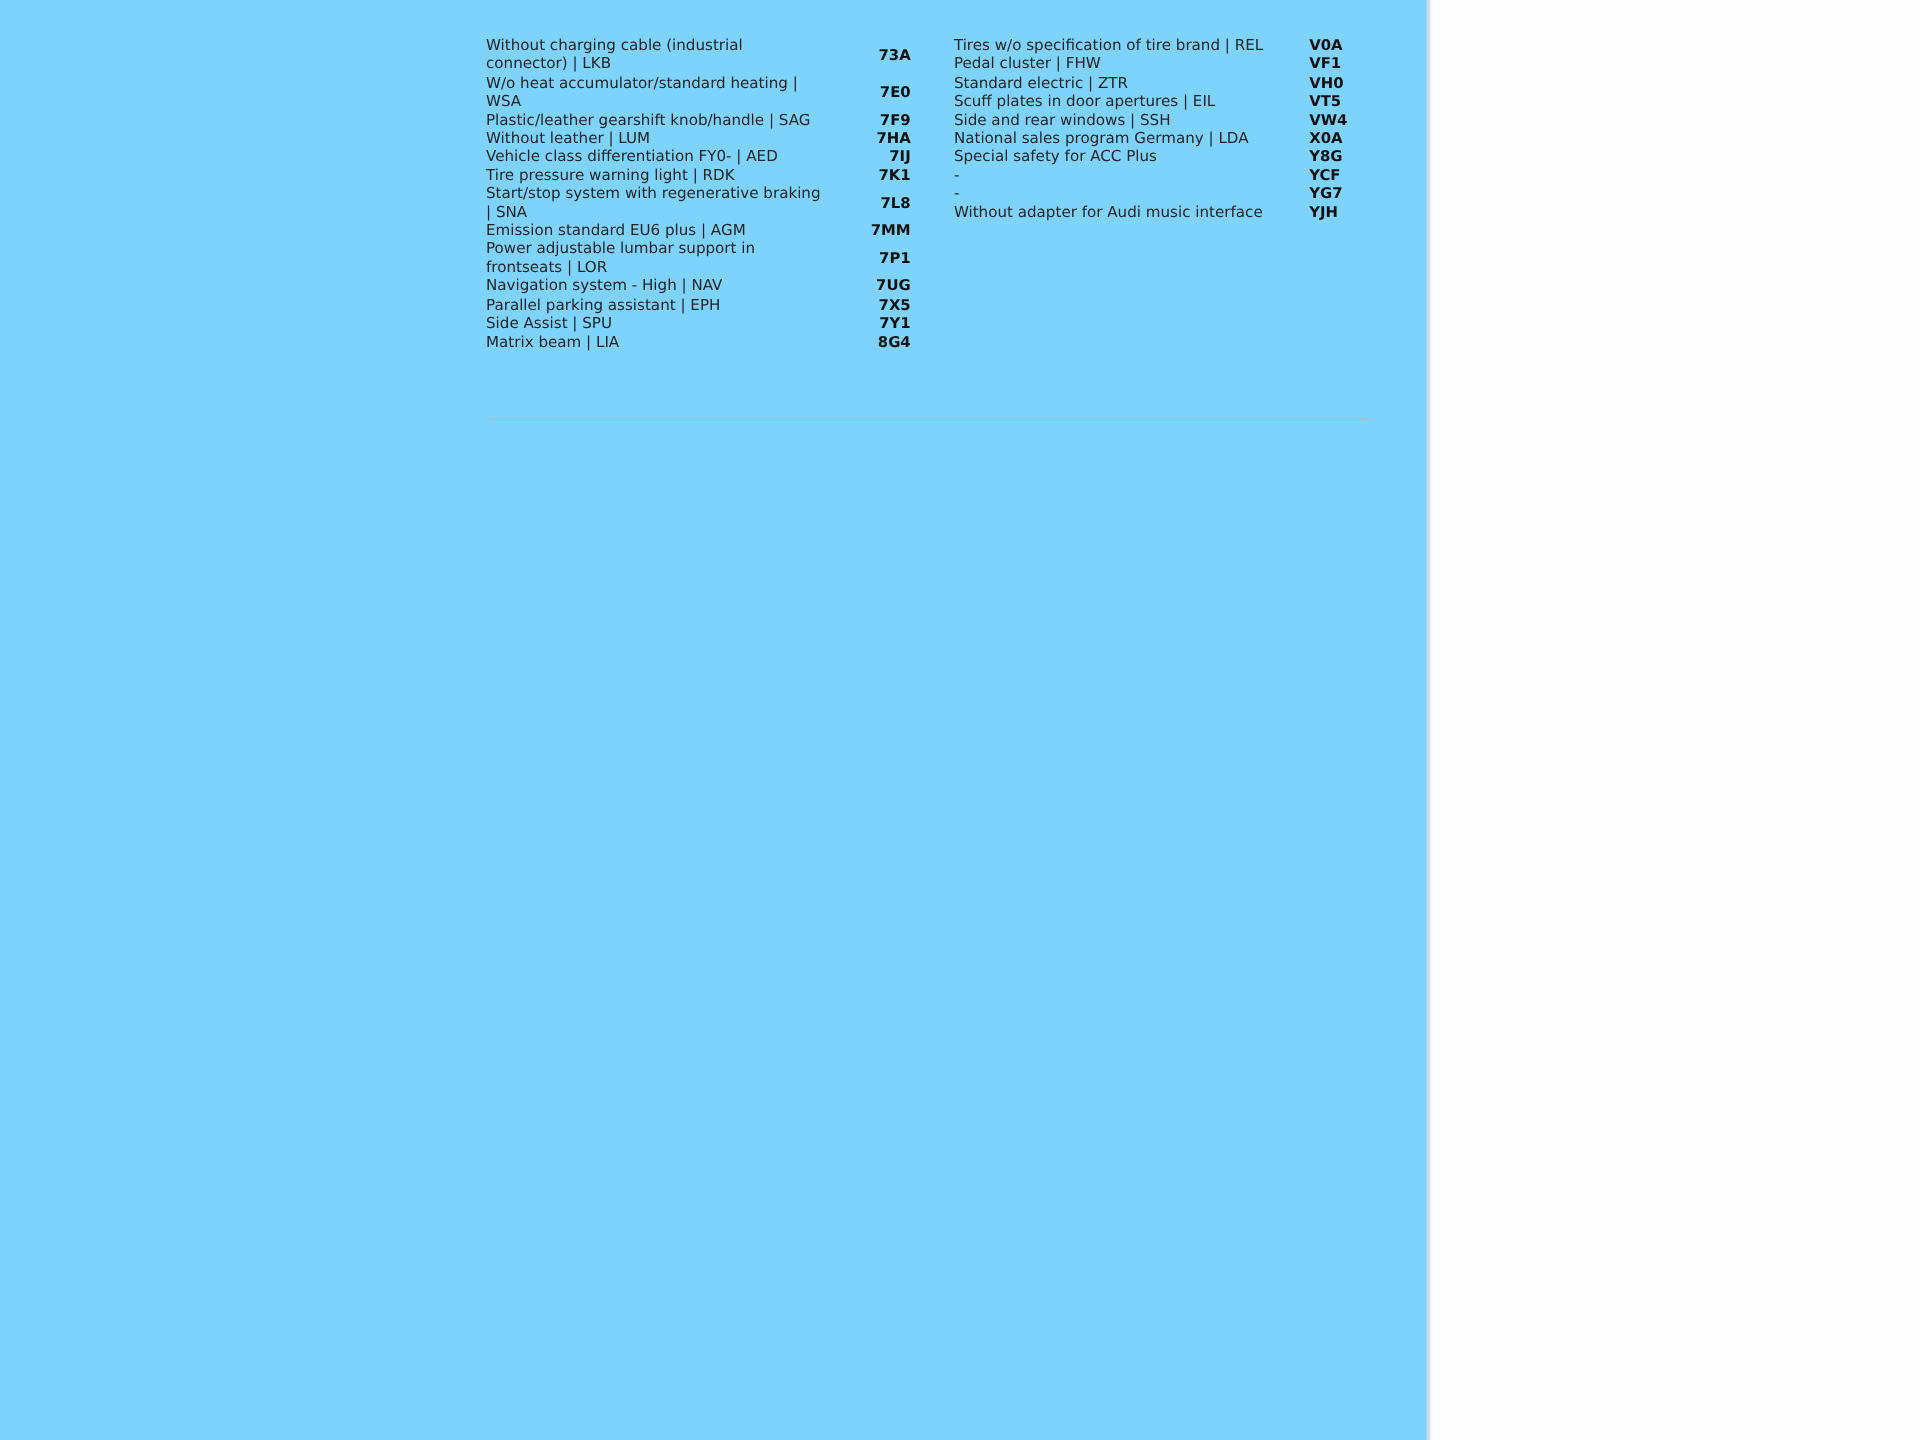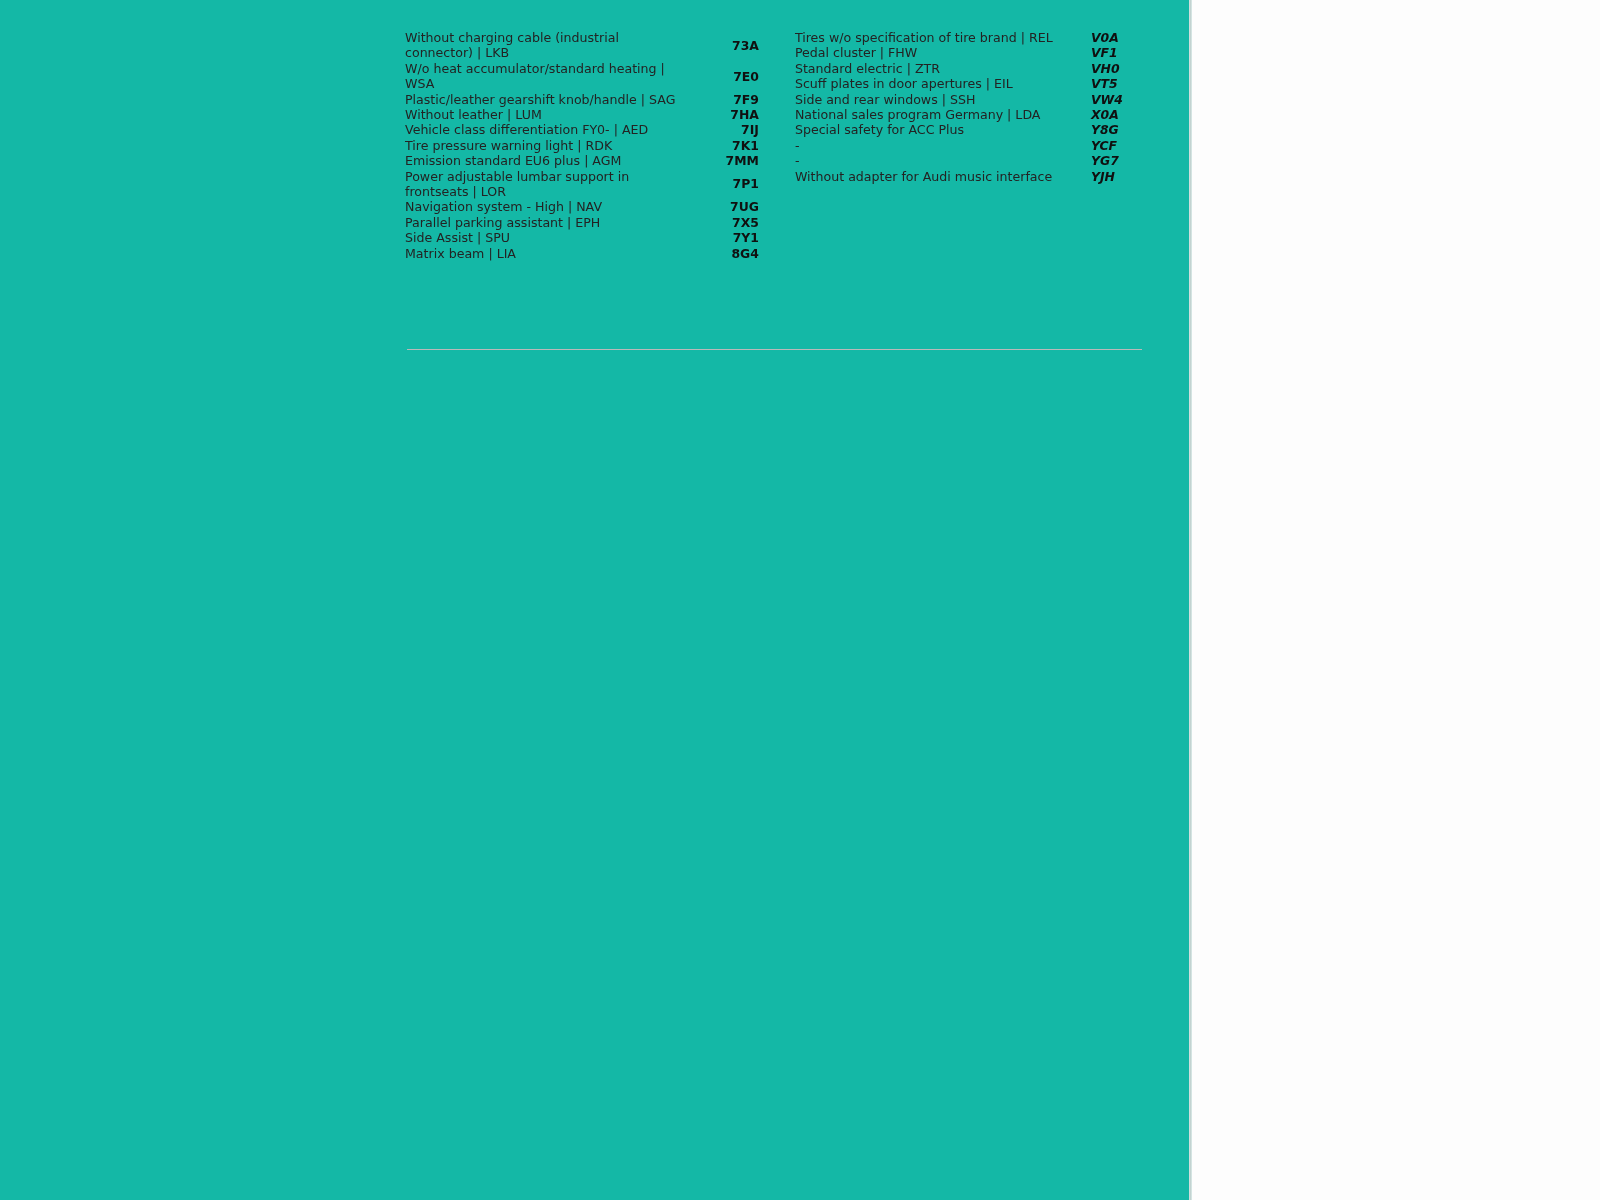--- a/index.html
+++ b/index.html
@@ -11,21 +11,21 @@
     overflow: hidden;
   }
   body {
     font-family: "DejaVu Sans", sans-serif;
     color: #1a1a1a;
   }
   .page {
     position: relative;
     width: 1600px;
     height: 1200px;
-    background: #14b8a6;
+    background: #7dd3fc;
   }
   
   .scan-edge {
     position: absolute;
     top: 0;
     left: 1189px;
     width: 3px;
     height: 1200px;
     background: linear-gradient(to right, #e9e9e9, #d6d6d6, #f2f2f2);
     opacity: .9;
@@ -72,21 +72,21 @@
   }
   table.optlist td.code {
     font-weight: bold;
     font-size: 12.4px;
     white-space: nowrap;
     color: #101010;
     text-align: left;
     width: 54px;
   }
   .col-left table.optlist td.code { padding-left: 10px; text-align: right; }
-  .col-right table.optlist td.code { padding-left: 14px; font-style: italic; }
+  .col-right table.optlist td.code { padding-left: 14px; }
 
   .rule {
     position: absolute;
     left: 407px;
     top: 349px;
     width: 735px;
     height: 1px;
     background: #b9b9b9;
   }
   .dash { letter-spacing: 0; }
@@ -123,20 +123,24 @@
             </tr>
             <tr>
               <td class="label">Vehicle class differentiation FY0- | AED</td>
               <td class="code">7IJ</td>
             </tr>
             <tr>
               <td class="label">Tire pressure warning light | RDK</td>
               <td class="code">7K1</td>
             </tr>
             <tr>
+              <td class="label">Start/stop system with regenerative braking | SNA</td>
+              <td class="code">7L8</td>
+            </tr>
+            <tr>
               <td class="label">Emission standard EU6 plus | AGM</td>
               <td class="code">7MM</td>
             </tr>
             <tr>
               <td class="label">Power adjustable lumbar support in frontseats | LOR</td>
               <td class="code">7P1</td>
             </tr>
             <tr>
               <td class="label">Navigation system - High | NAV</td>
               <td class="code">7UG</td>

